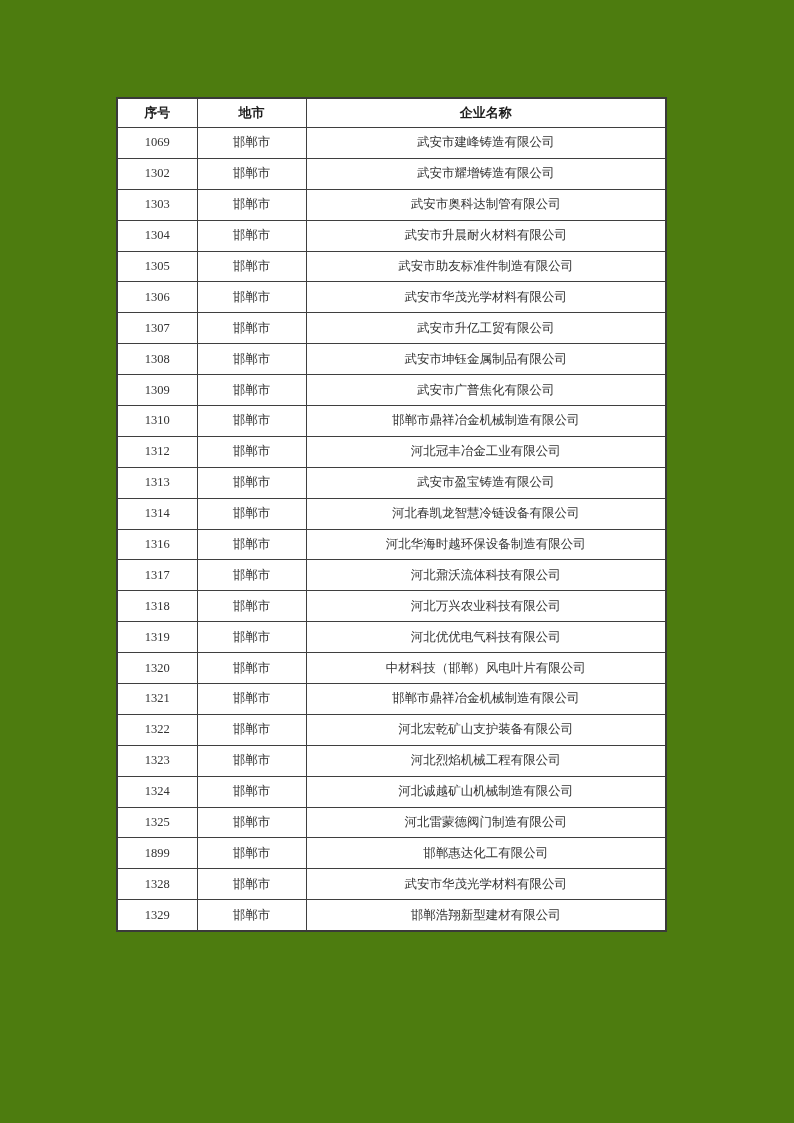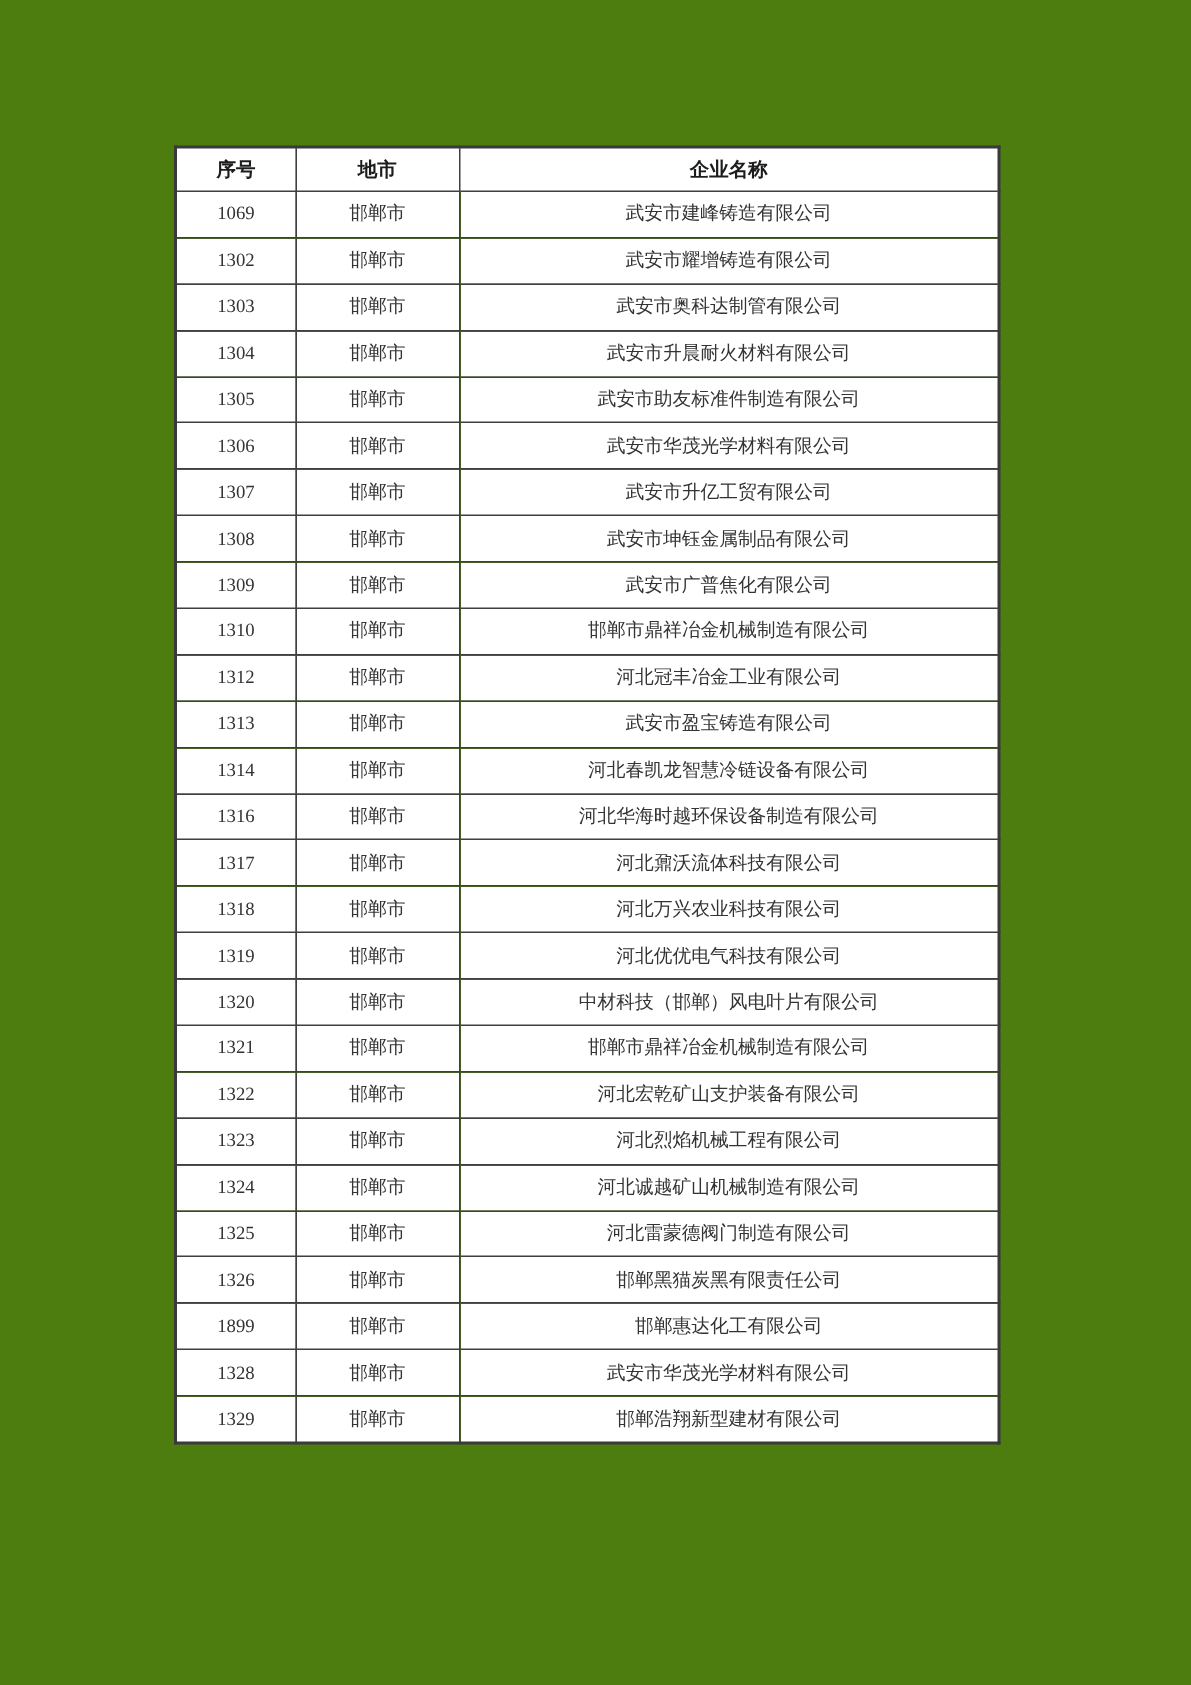--- a/index.html
+++ b/index.html
@@ -179,25 +179,20 @@
           <td>1324</td>
           <td>邯郸市</td>
           <td>河北诚越矿山机械制造有限公司</td>
         </tr>
         <tr>
           <td>1325</td>
           <td>邯郸市</td>
           <td>河北雷蒙德阀门制造有限公司</td>
         </tr>
         <tr>
-          <td>1326</td>
-          <td>邯郸市</td>
-          <td>邯郸黑猫炭黑有限责任公司</td>
-        </tr>
-        <tr>
           <td>1899</td>
           <td>邯郸市</td>
           <td>邯郸惠达化工有限公司</td>
         </tr>
         <tr>
           <td>1328</td>
           <td>邯郸市</td>
           <td>武安市华茂光学材料有限公司</td>
         </tr>
         <tr>

